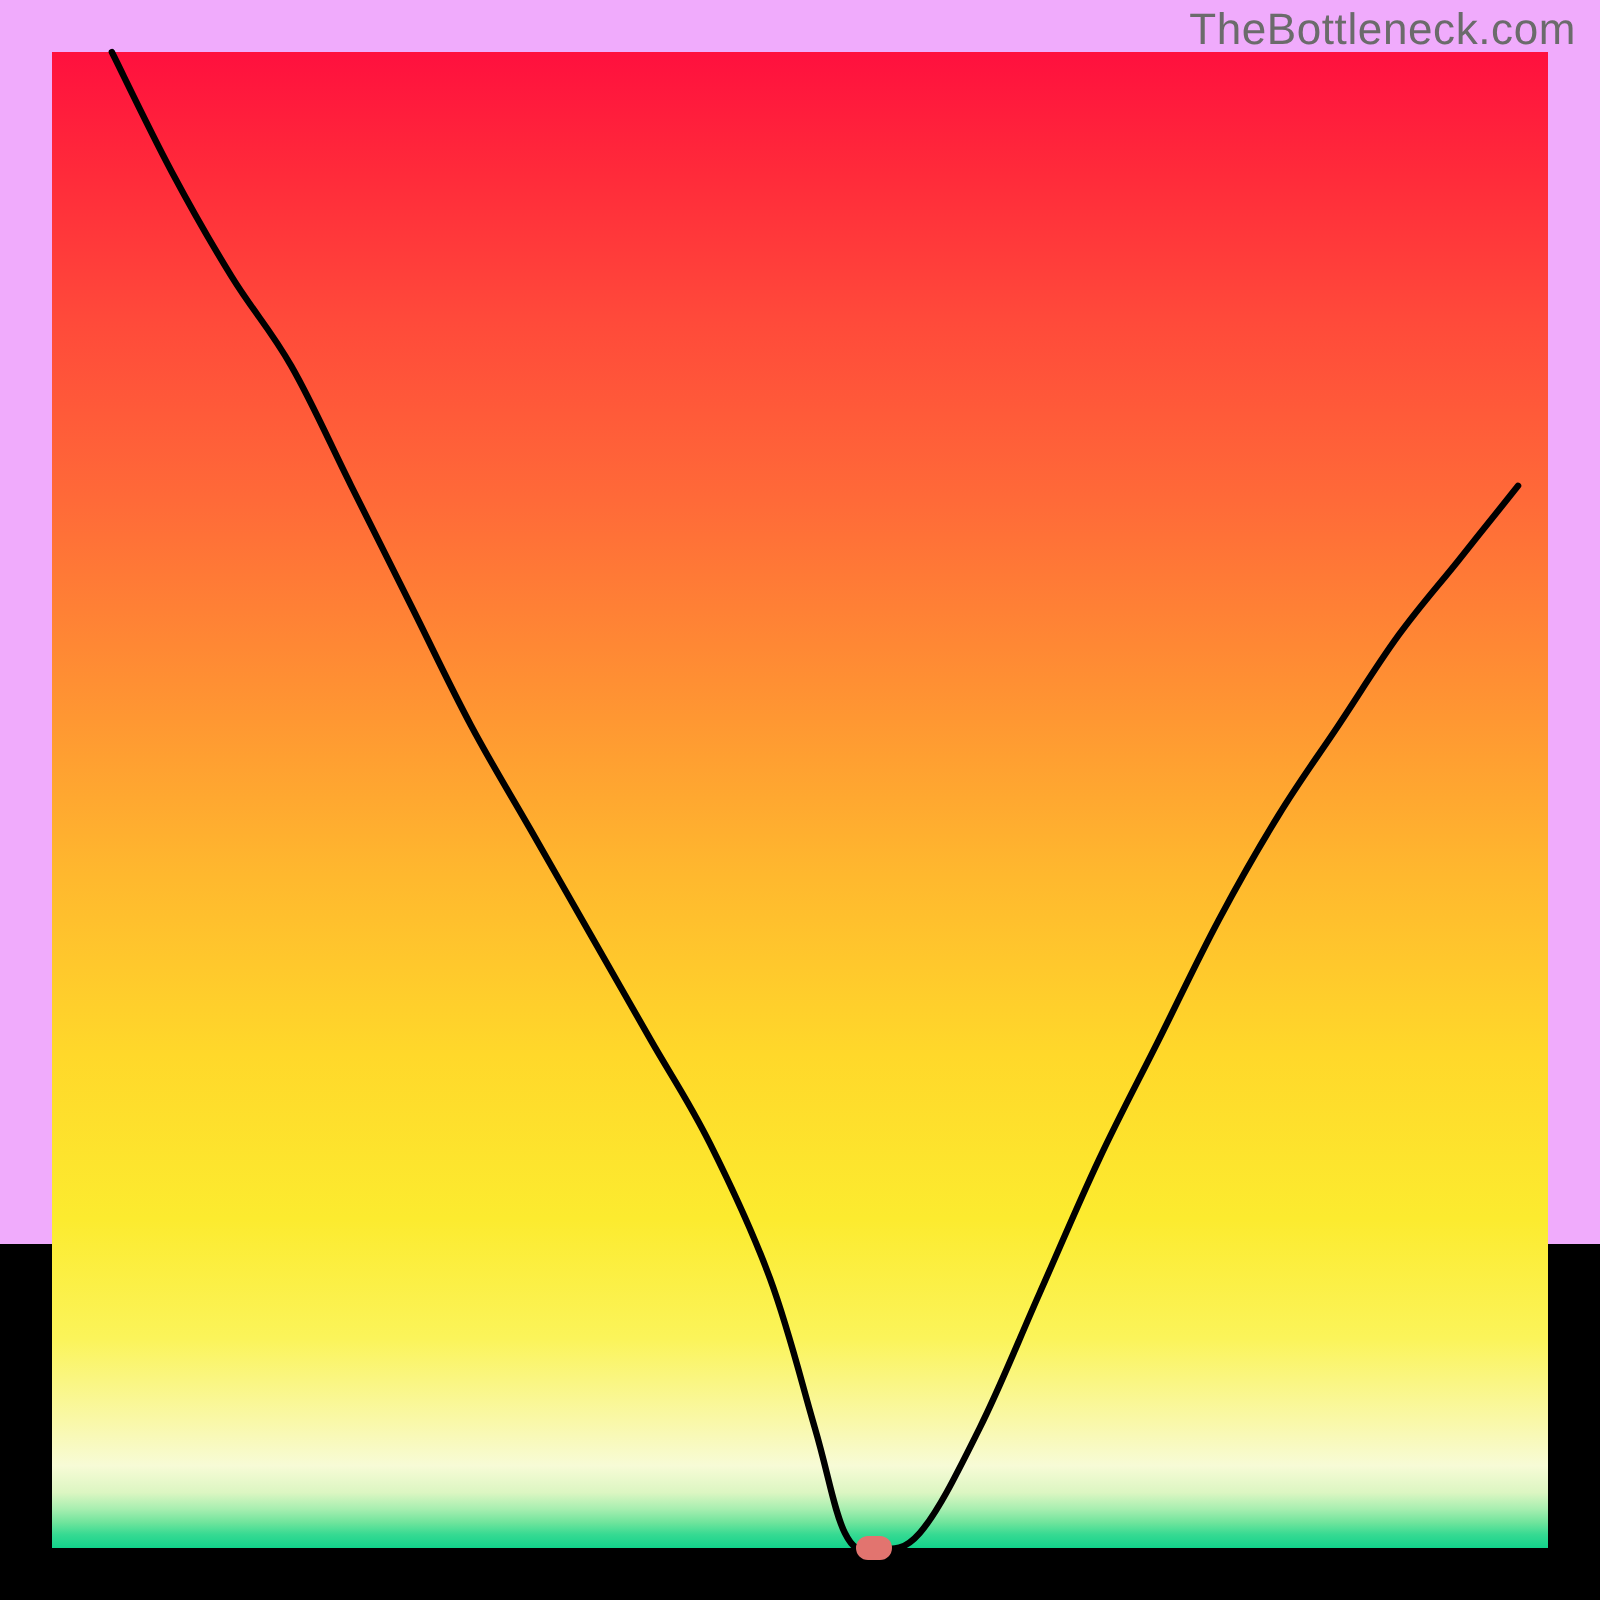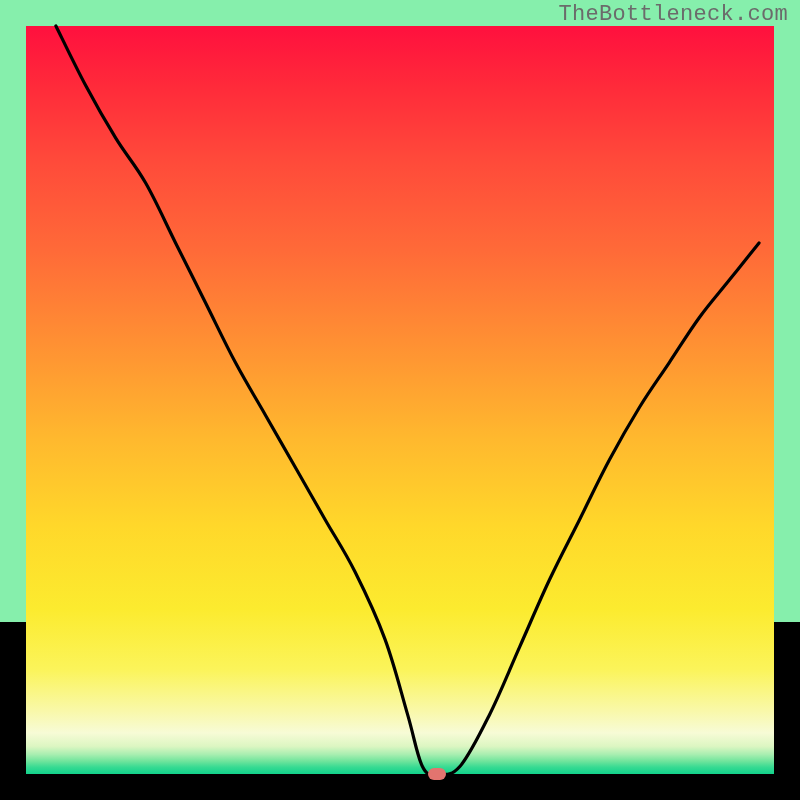--- a/index.html
+++ b/index.html
@@ -8,22 +8,21 @@
     width: 800px;
     height: 800px;
     background: #000;
     overflow: hidden;
     font-family: Arial, Helvetica, sans-serif;
   }
   .frame {
     position: relative;
     width: 800px;
     height: 622px;
-    background: #86efac;
-    font-family: Liberation Mono, monospace;
+    background: #f0abfc;
   }
   .watermark {
     position: absolute;
     top: 2px;
     right: 12px;
     color: #6b6b6b;
     font-size: 22px;
     font-weight: 500;
     letter-spacing: 0.3px;
   }

